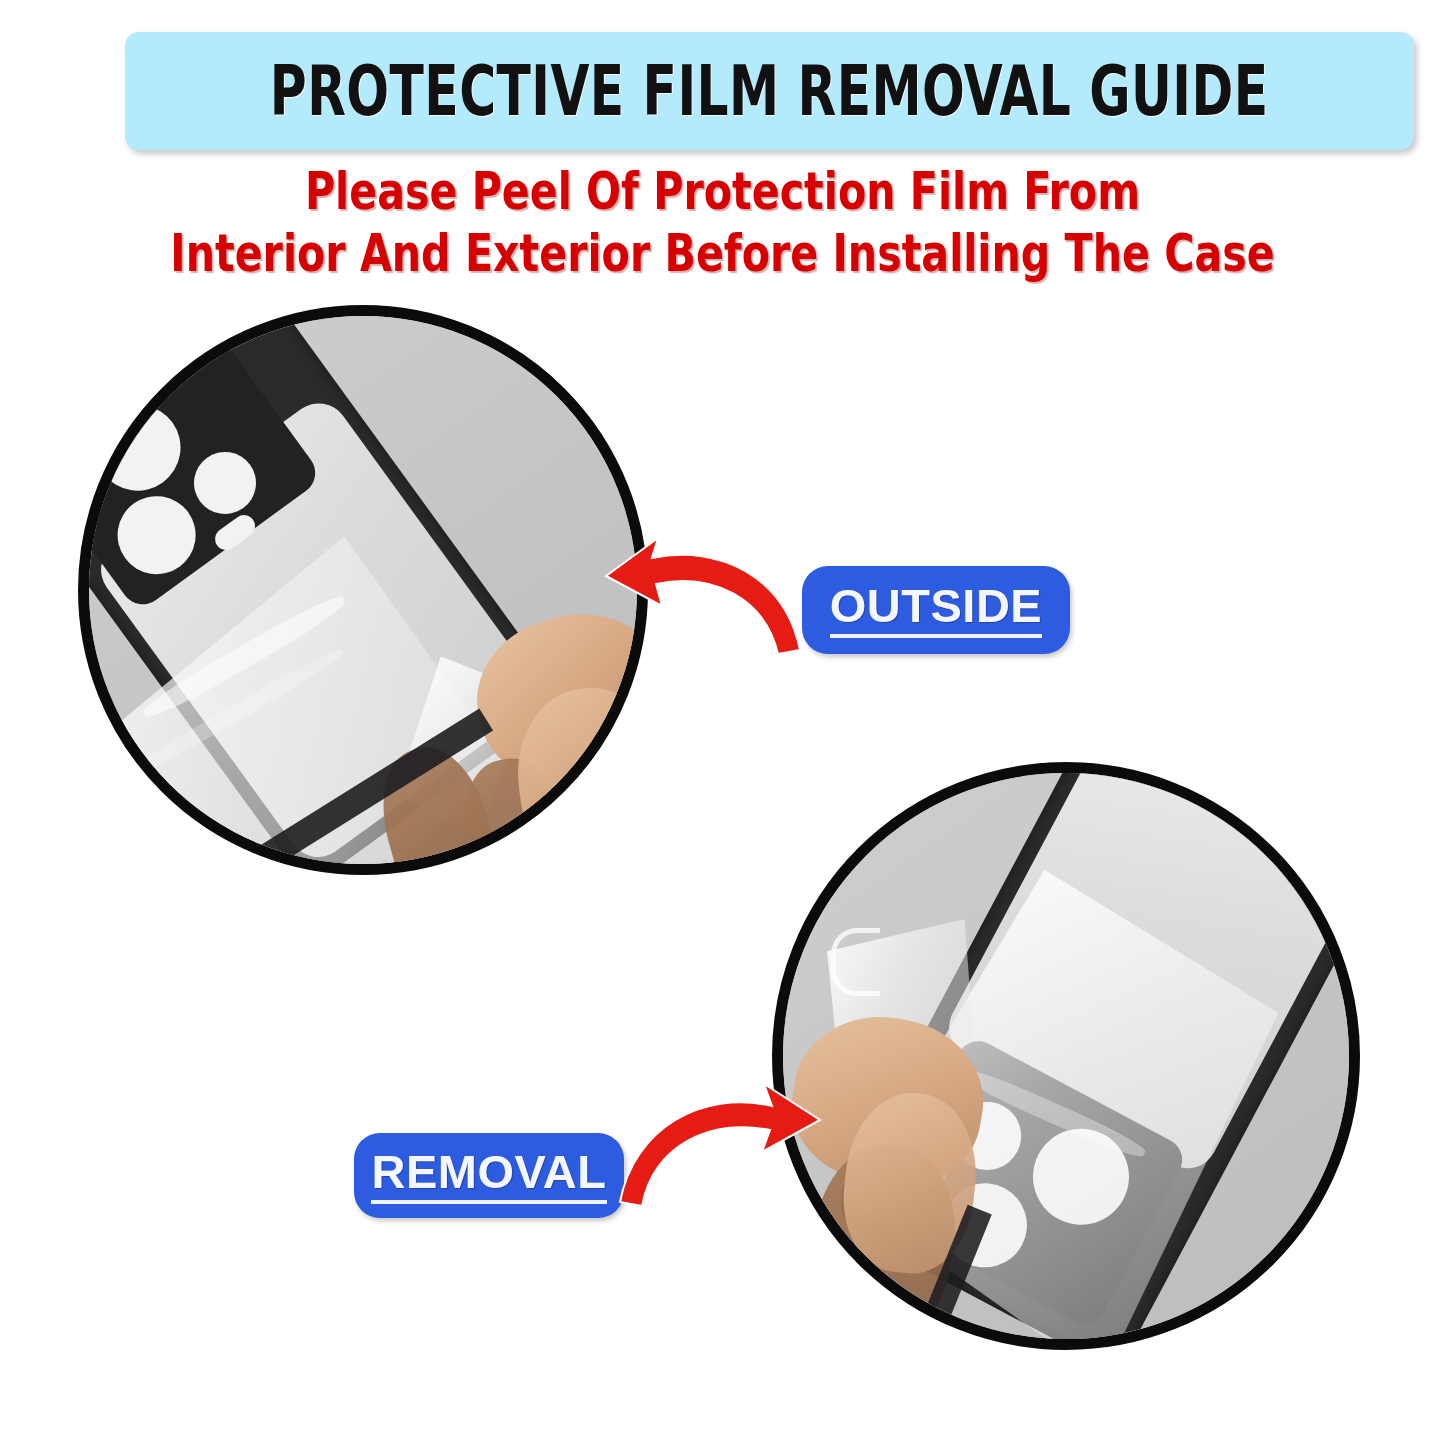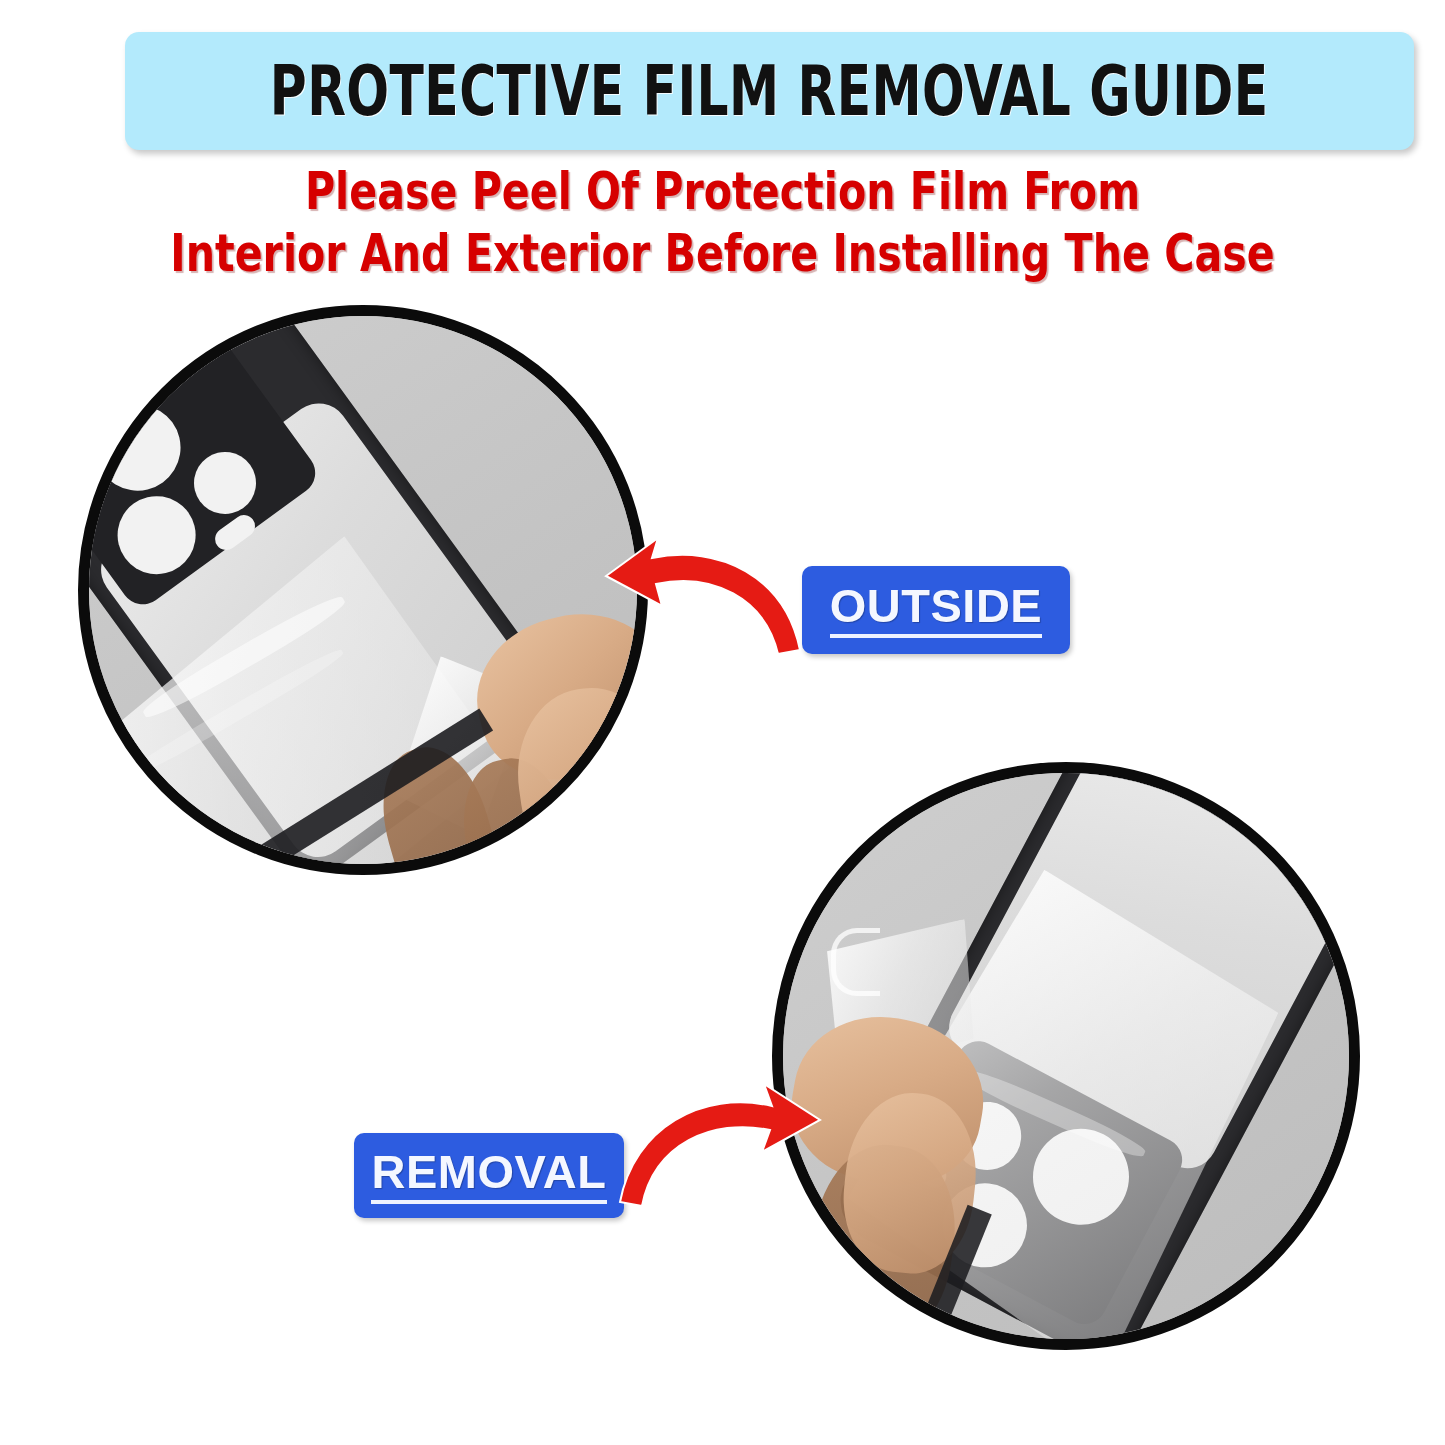--- a/index.html
+++ b/index.html
@@ -142,21 +142,21 @@
   .finger-dark {
     position: absolute;
     background: linear-gradient(160deg, #a87b58 0%, #8d6547 100%);
     border-radius: 46%;
   }
 
   
   .badge {
     position: absolute;
     background: #2d5ce0;
-    border-radius: 10px;
+    border-radius: 26px;
     display: flex;
     align-items: center;
     justify-content: center;
     box-shadow: 2px 3px 5px rgba(0,0,0,0.22);
   }
   .badge-label {
     color: #f4f7ff;
     font-weight: bold;
     font-size: 47px;
     letter-spacing: 0.5px;

